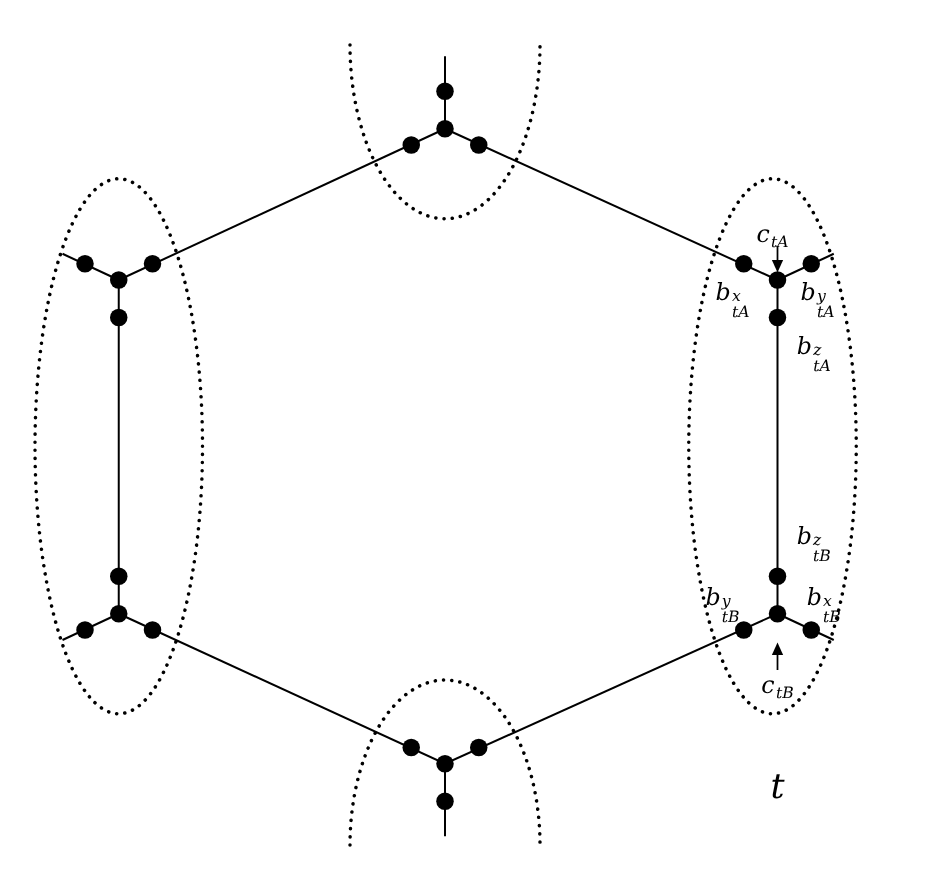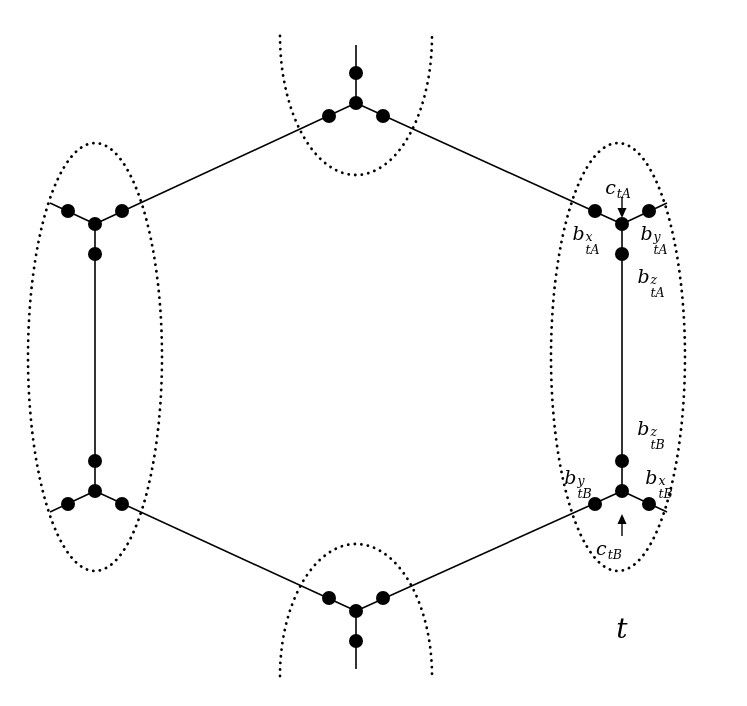--- a/index.html
+++ b/index.html
@@ -147,19 +147,19 @@
       </span>
   </div>
 
   <div class="mlabel" style="left:659px;top:484px">
     <span>b</span><span class="supsub">
         <span>x</span>
         <span>tB</span>
       </span>
   </div>
 
-  <div class="mlabel" style="left:609px;top:550px">
+  <div class="mlabel" style="left:622px;top:550px">
     <span>c</span><span class="solosub">tB</span>
   </div>
 
   <div class="mlabel t-label" style="left:622px;top:629px">t</div>
 
 </div>
 
 </body></html>

